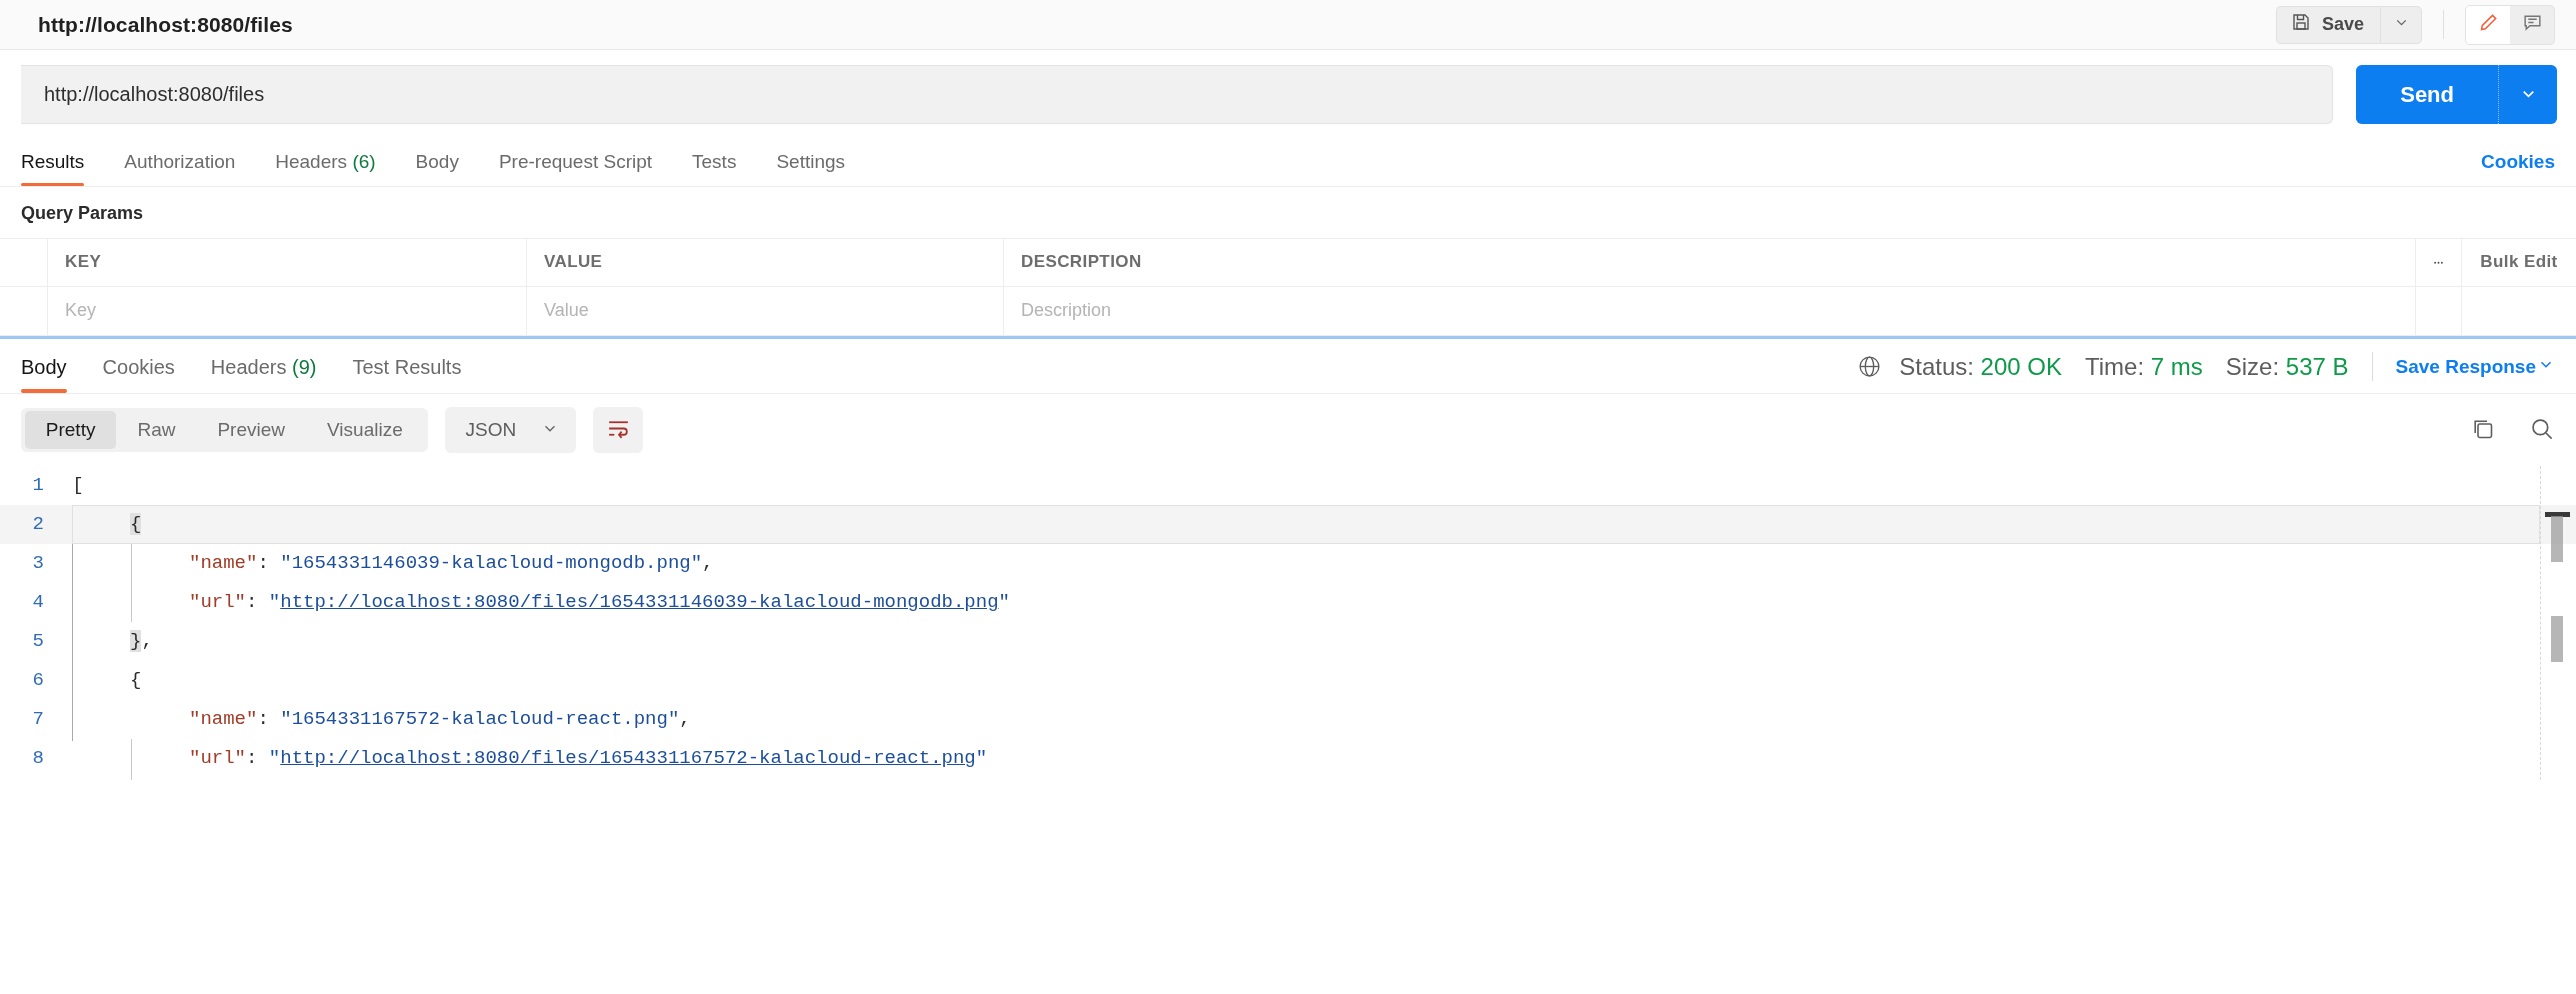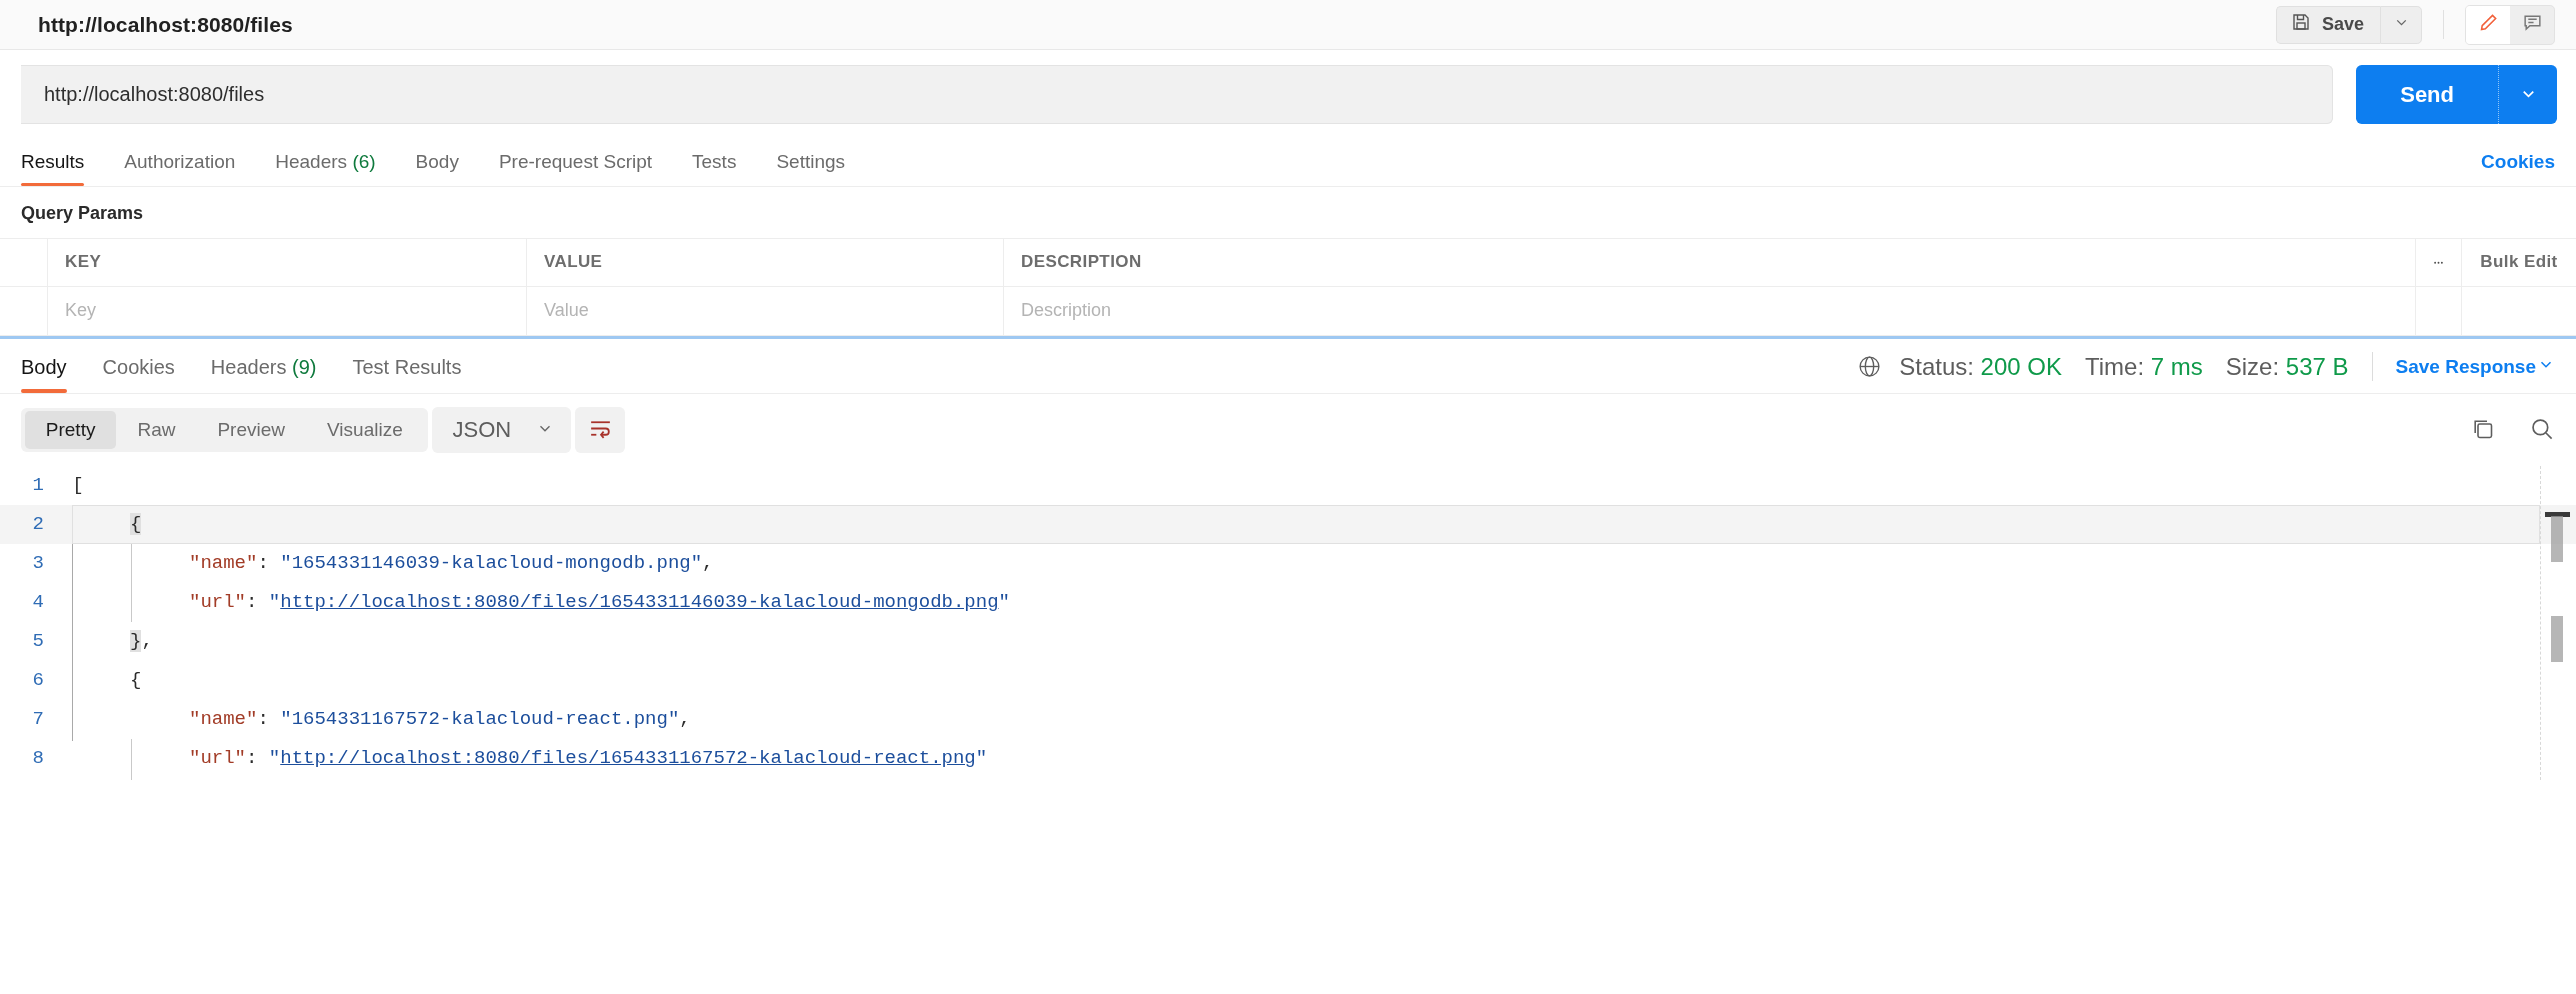--- a/index.html
+++ b/index.html
@@ -134,34 +134,34 @@
     content: ""; position: absolute; left: 0; right: 0; bottom: 0;
     height: 3.8px; background: #f26b3a; border-radius: 1.9px;
   }
   .statusbar { margin-left: auto; display: flex; align-items: center; gap: 0; padding-bottom: 11.4px; }
   .stat { font-size: 24px; color: #5d5d5d; margin-right: 23px; white-space: nowrap; }
   .stat b { color: #0f9a4a; font-weight: 400; }
   .save-resp { font-size: 19px; color: #0d7ef0; font-weight: 700; cursor: pointer; display:flex; align-items:center; gap:1px;}
   .globe { margin-right: 17px; display: flex; align-items: center; }
 
   
-  .fmtbar { display: flex; align-items: center; padding: 13.3px 21px; gap: 4px; }
+  .fmtbar { display: flex; align-items: center; padding: 13.3px 21px; gap: 17px; }
   .seg {
     display: flex; background: #f1f1f1; border-radius: 5.7px; padding: 3.8px;
   }
   .seg > div {
     font-size: 19px; color: #6b6b6b; padding: 7.6px 21px;
     border-radius: 4.8px; cursor: pointer; white-space: nowrap;
   }
   .seg > div.active { background: #e0e0e0; color: #1b1b1b; }
   .json-sel {
     display: flex; align-items: center; gap: 25px;
     background: #f1f1f1; border-radius: 5.7px;
     height: 46px; padding: 0 17px 0 21px;
-    font-size: 22px; color: #5d5d5d; cursor: pointer;
+    font-size: 19px; color: #5d5d5d; cursor: pointer;
   }
   .wrap-btn {
     width: 50px; height: 46px; background: #f1f1f1; border-radius: 5.7px;
     display: flex; align-items: center; justify-content: center; cursor: pointer;
   }
   .fmt-right { margin-left: auto; display: flex; align-items: center; gap: 32px; }
 
   
   .code-wrap { display: flex; position: relative; height: 314px; }
   .code {

